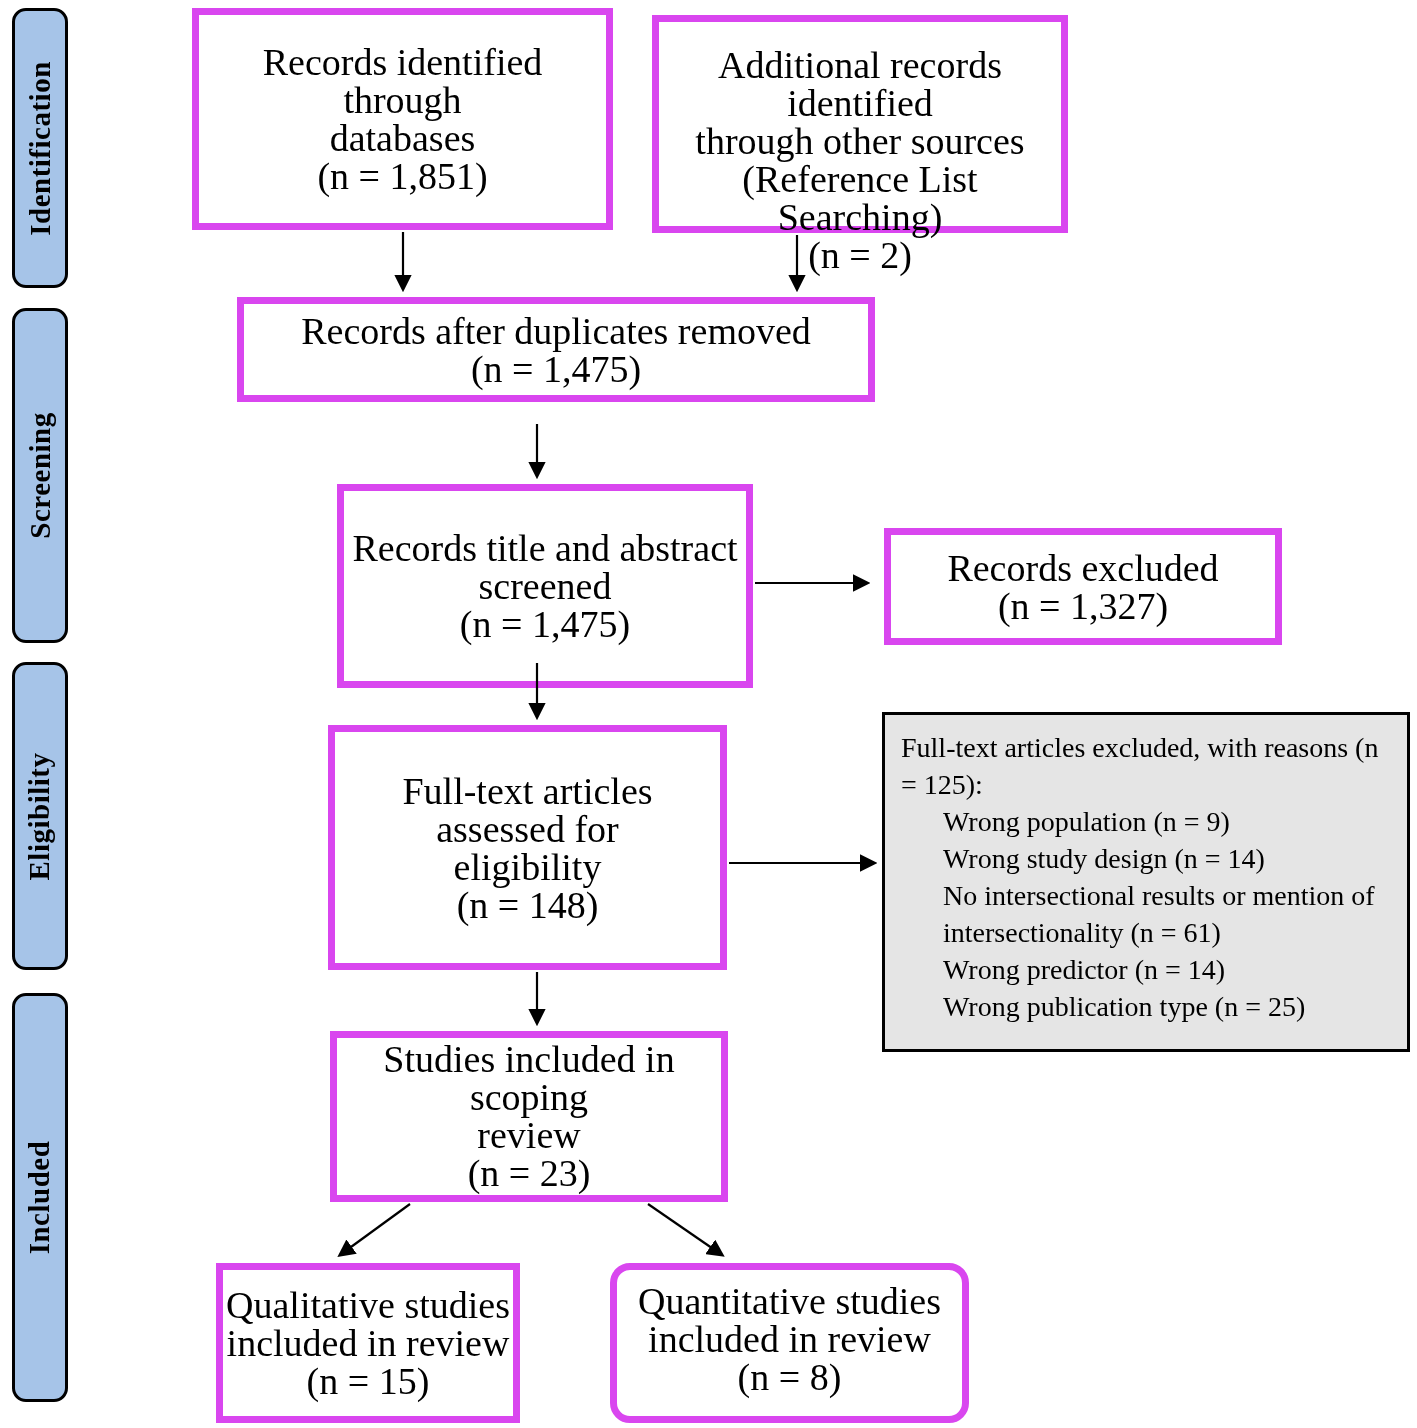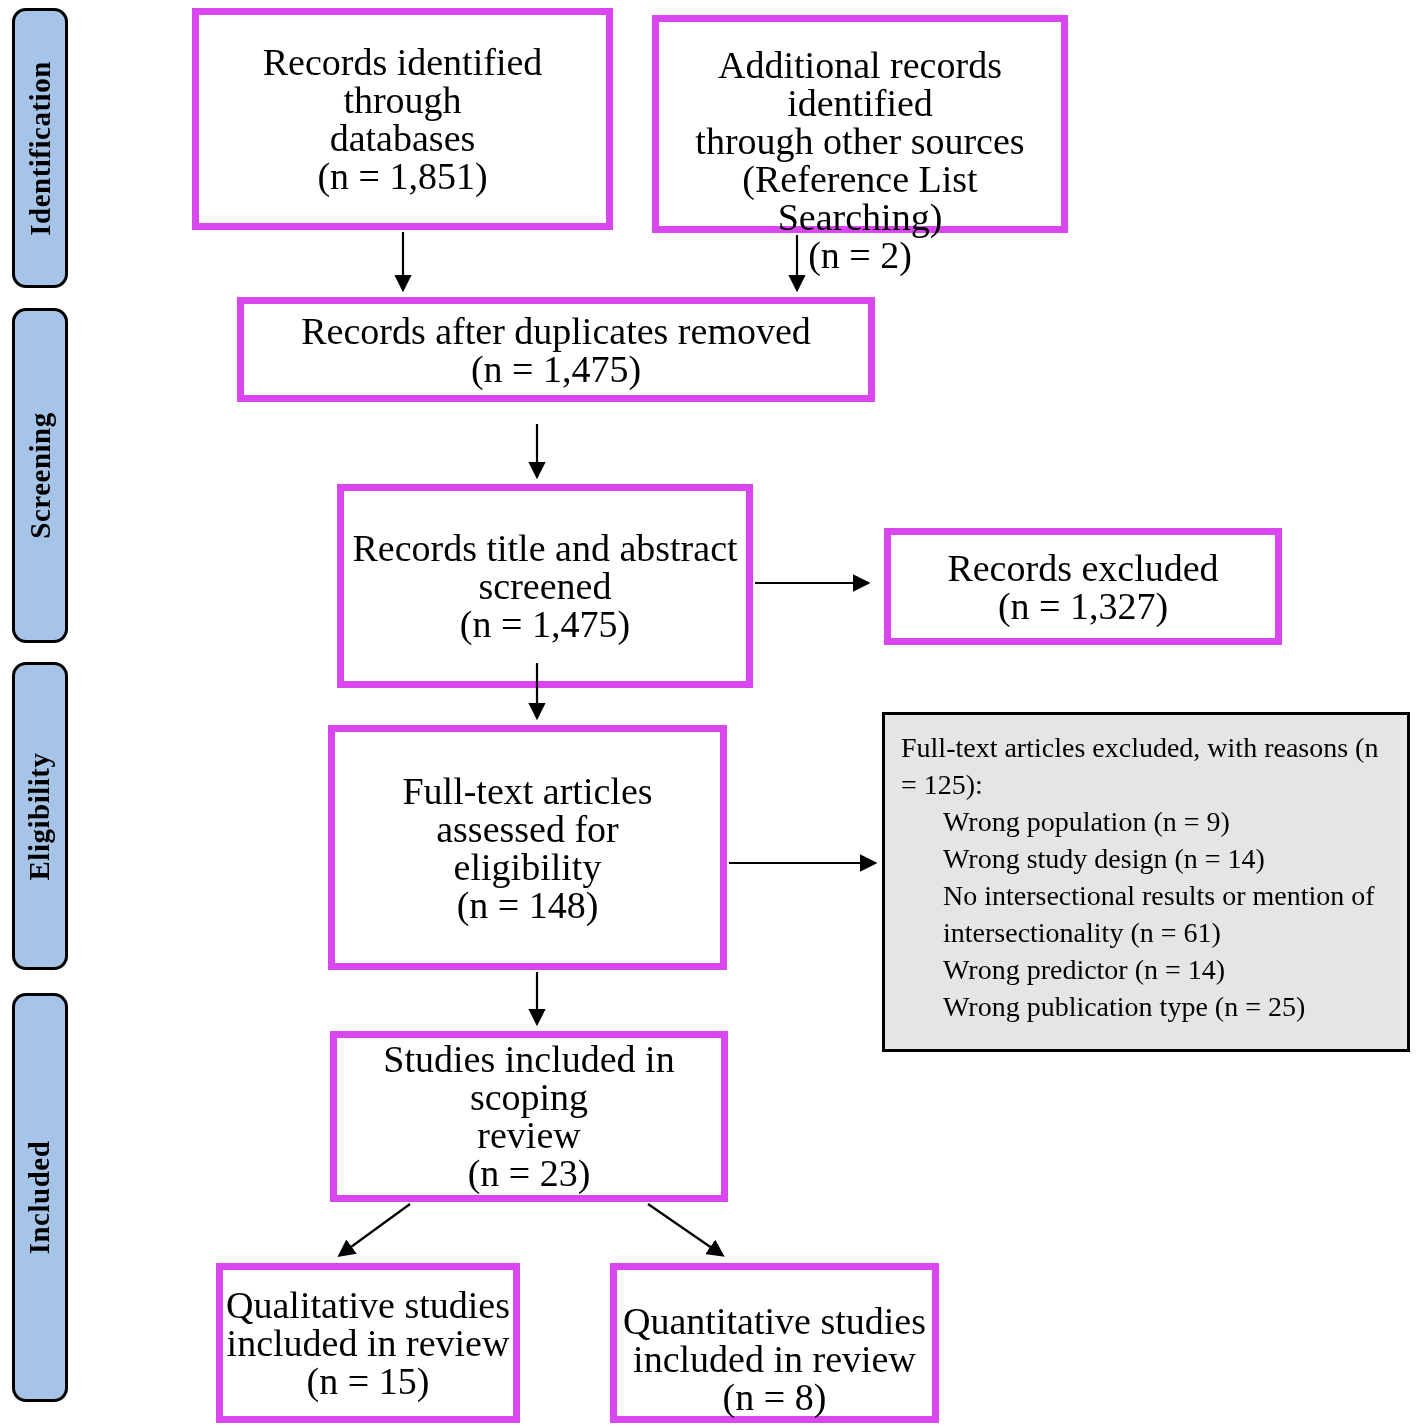--- a/index.html
+++ b/index.html
@@ -41,21 +41,21 @@
   }
   .fbox.top{align-items:flex-start;}
   #box-records-identified{left:192px;top:8px;width:421px;height:222px;padding-top:28px;}
   #box-additional-records{left:652px;top:15px;width:416px;height:218px;padding-top:24px;}
   #box-duplicates-removed{left:237px;top:297px;width:638px;height:105px;}
   #box-title-abstract{left:337px;top:484px;width:416px;height:204px;text-align:center;}
   #box-records-excluded{left:875px;top:528px;width:398px;height:117px;margin-left:9px;}
   #box-fulltext-assessed{left:328px;top:725px;width:399px;height:245px;}
   #box-scoping-included{left:330px;top:1031px;width:398px;height:171px;padding-top:2px;}
   #box-qualitative{left:168px;top:1263px;width:304px;height:160px;padding-top:16px;margin-left:48px;}
-  #box-quantitative{left:610px;top:1263px;width:329px;height:160px;padding-top:32px;}
+  #box-quantitative{left:610px;top:1263px;width:359px;height:160px;padding-top:12px;border-radius:20px;}
 
   
   #box-fulltext-excluded{
     position:absolute;left:882px;top:712px;width:528px;height:340px;
     background:#e5e5e5;border:3px solid #000;box-sizing:border-box;
     font-size:28px;line-height:37px;
     padding:14px 6px 0 16px;
     text-align:left;
   }
   #box-fulltext-excluded .reasons{padding-left:42px;}

